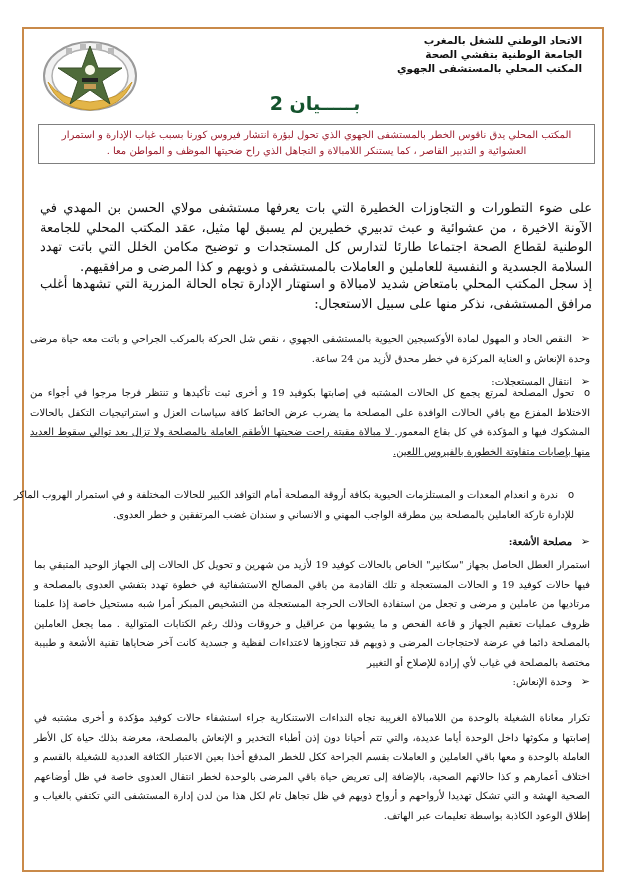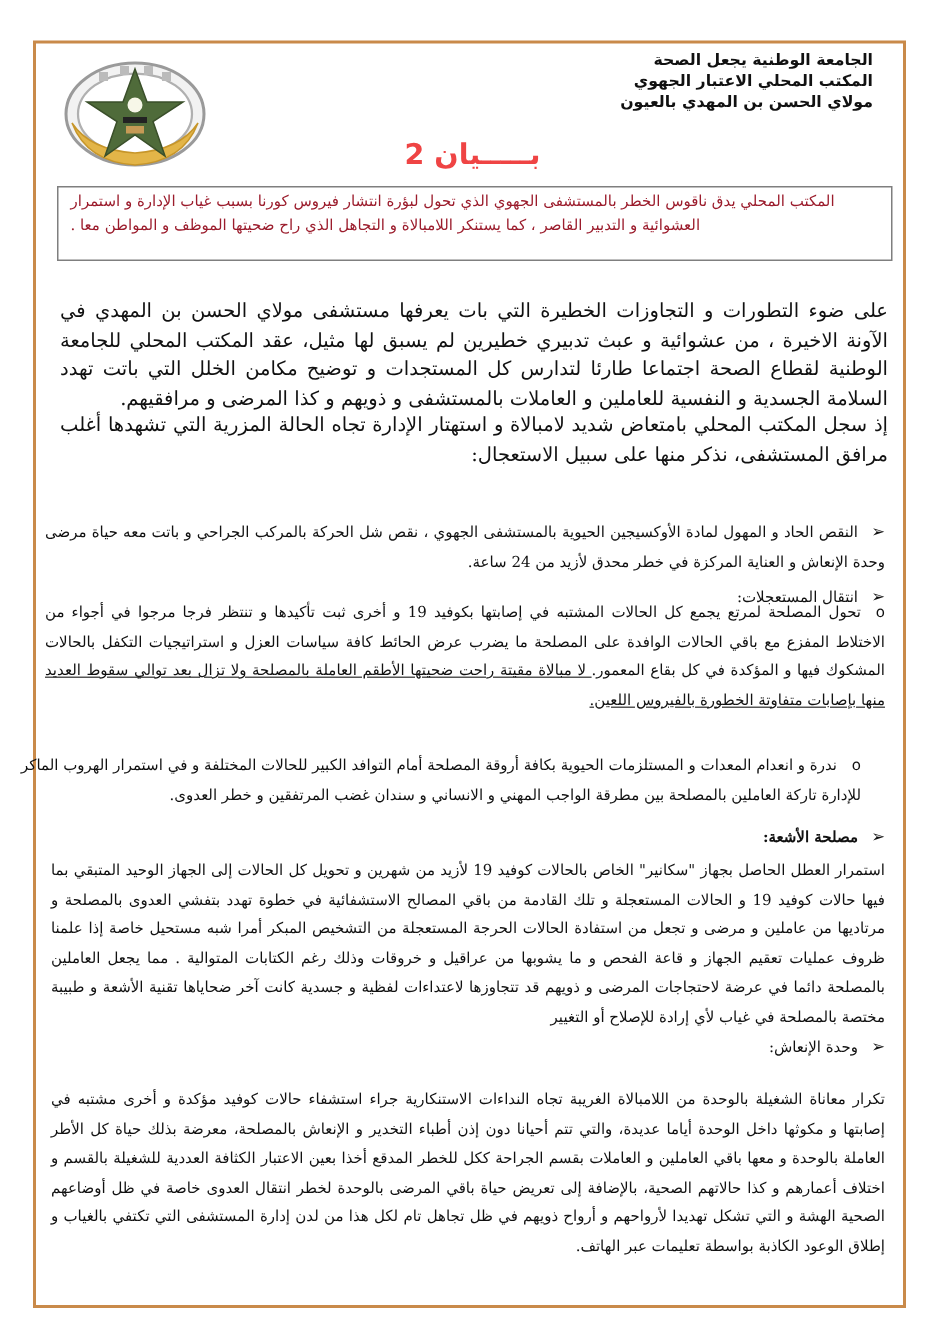--- a/index.html
+++ b/index.html
@@ -12,34 +12,34 @@
     position:absolute; left:40px; top:38px; width:100px; height:76px;
   }
   .header-block {
     position:absolute; right:48px; top:33px; width:220px;
     direction:rtl; text-align:right;
     font-family:"DejaVu Sans", sans-serif; font-weight:bold; font-size:10.5px; line-height:14px; color:#111;
   }
   .header-block div { white-space:nowrap; }
   .title {
     position:absolute; left:0; width:630px; top:92px; text-align:center;
-    font-family:"DejaVu Sans", sans-serif; font-weight:bold; font-size:19px; color:#ef4444; direction:rtl;
+    font-family:"DejaVu Sans", sans-serif; font-weight:bold; font-size:19px; color:#14532d; direction:rtl;
   }
   .alert-box {
-    position:absolute; left:38px; top:124px; width:557px; height:50px; box-sizing:border-box;
-    border:1px solid #7f7f7f; padding:2px 8px;
-    direction:rtl; text-align:left; color:#9b1c2c; font-size:10px; line-height:16px;
+    position:absolute; left:38px; top:124px; width:557px; height:40px; box-sizing:border-box;
+    border:1px solid #7f7f7f; padding:2px 20px;
+    direction:rtl; text-align:center; color:#9b1c2c; font-size:10px; line-height:16px;
   }
   .body {
     position:absolute; left:40px; width:552px; direction:rtl; text-align:justify;
     font-size:13px; line-height:19.5px; color:#111;
   }
   .p1 { top:198px; }
   .p2 { top:274px; }
-  .item { position:absolute; direction:rtl; text-align:justify; font-size:10px; line-height:19.5px; color:#111;margin-top:16px; }
+  .item { position:absolute; direction:rtl; text-align:justify; font-size:10px; line-height:19.5px; color:#111; }
   .bullet-arrow { display:inline-block; width:14px; color:#111; font-family:"DejaVu Sans", sans-serif; font-size:11px; margin-left:4px; }
   .bullet-circle { display:inline-block; width:12px; color:#111; font-family:"DejaVu Sans", sans-serif; font-size:10px; margin-left:4px; }
   .underlined { text-decoration:underline; text-decoration-color:#555; }
 </style>
 </head>
 <body>
 
 <div class="page-frame"></div>
 
 <div class="logo">
@@ -52,23 +52,23 @@
     <rect x="42" y="40" width="16" height="4" fill="#222"></rect>
     <rect x="44" y="46" width="12" height="5" fill="#c59a55"></rect>
     <rect x="26" y="10" width="6" height="6" fill="#bbb"></rect>
     <rect x="40" y="6" width="6" height="6" fill="#bbb"></rect>
     <rect x="56" y="6" width="6" height="6" fill="#bbb"></rect>
     <rect x="68" y="10" width="6" height="6" fill="#bbb"></rect>
   </svg>
 </div>
 
 <div class="header-block">
-  <div>الجامعة الوطنية يجعل الصحة</div>
-  <div>المكتب المحلي الاعتبار الجهوي</div>
-  <div>مولاي الحسن بن المهدي بالعيون</div>
+  <div>الاتحاد الوطني للشغل بالمغرب</div>
+  <div>الجامعة الوطنية بتفشي الصحة</div>
+  <div>المكتب المحلي بالمستشفى الجهوي</div>
 </div>
 
 <div class="title">بـــــيان 2</div>
 
 <div class="alert-box">المكتب المحلي يدق ناقوس الخطر بالمستشفى الجهوي الذي تحول لبؤرة انتشار فيروس كورنا بسبب غياب الإدارة و استمرار العشوائية و التدبير القاصر ، كما يستنكر اللامبالاة و التجاهل الذي راح ضحيتها الموظف و المواطن معا .</div>
 
 <div class="body p1">على ضوء التطورات و التجاوزات الخطيرة التي بات يعرفها مستشفى مولاي الحسن بن المهدي في الآونة الاخيرة ، من عشوائية و عبث تدبيري خطيرين لم يسبق لها مثيل، عقد المكتب المحلي للجامعة الوطنية لقطاع الصحة اجتماعا طارئا لتدارس كل المستجدات و توضيح مكامن الخلل التي باتت تهدد السلامة الجسدية و النفسية للعاملين و العاملات بالمستشفى و ذويهم و كذا المرضى و مرافقيهم.</div>
 <div class="body p2">إذ سجل المكتب المحلي بامتعاض شديد لامبالاة و استهتار الإدارة تجاه الحالة المزرية التي تشهدها أغلب مرافق المستشفى، نذكر منها على سبيل الاستعجال:</div>
 
 <div class="item" style="top:329px; right:40px; width:560px;">

